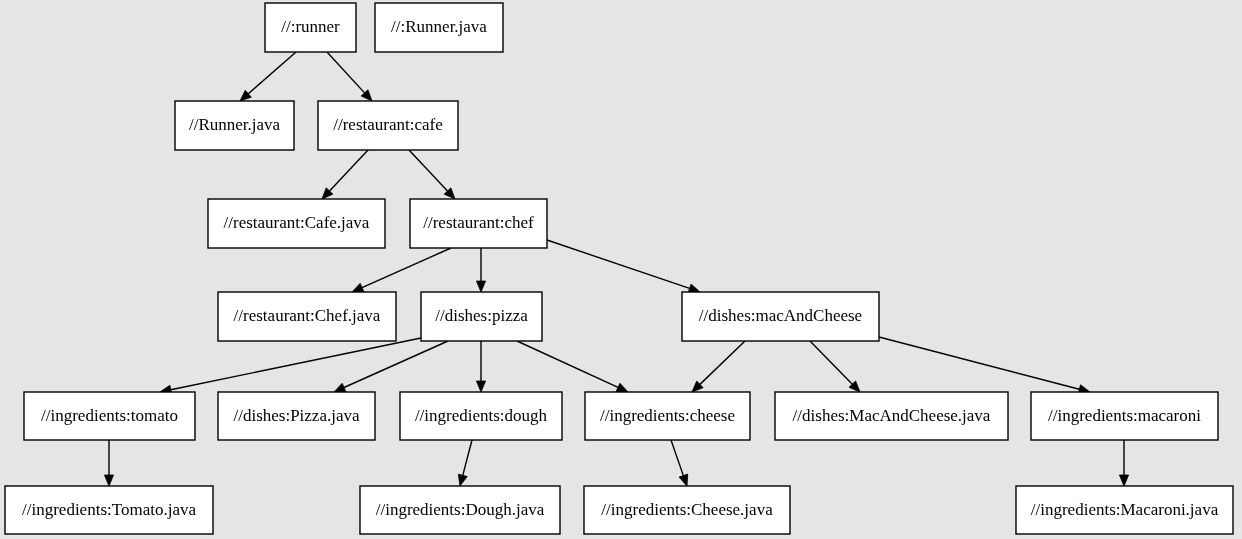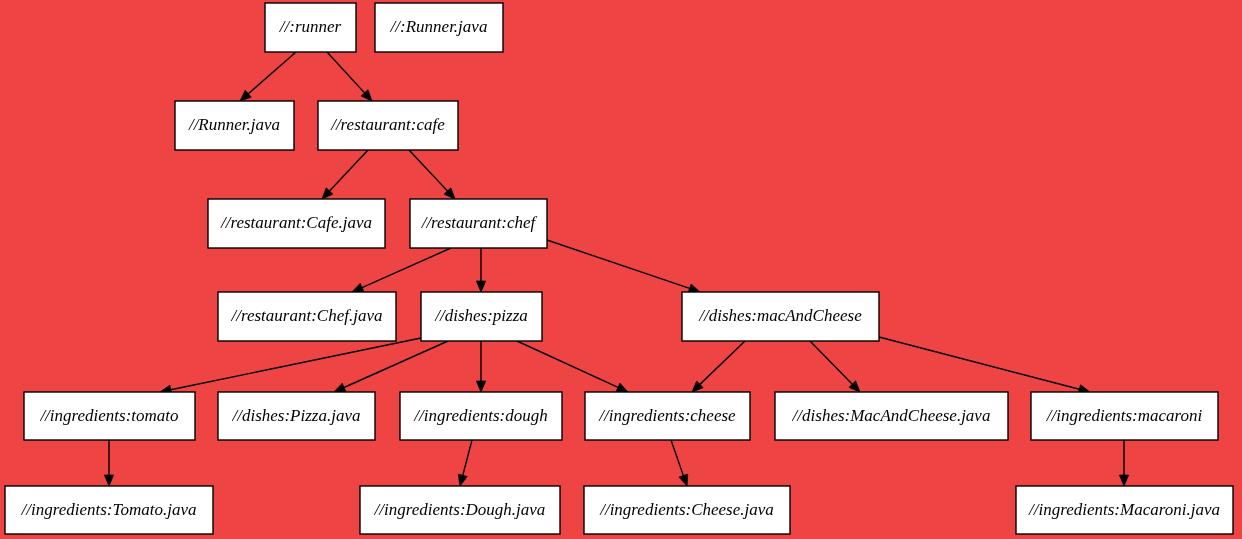--- a/index.html
+++ b/index.html
@@ -10,22 +10,21 @@
   body {
     width: 1242px;
     height: 539px;
     overflow: hidden;
     font-family: "Liberation Serif", "DejaVu Serif", serif;
   }
   #graph-root {
     position: relative;
     width: 1242px;
     height: 539px;
-    background: #ef4444;
-    font-style: italic;
+    background: #e5e5e5;
   }
   #graph-svg {
     display: block;
     width: 1242px;
     height: 539px;
   }
   .node-box {
     fill: #ffffff;
     stroke: #000000;
     stroke-width: 1.4;

